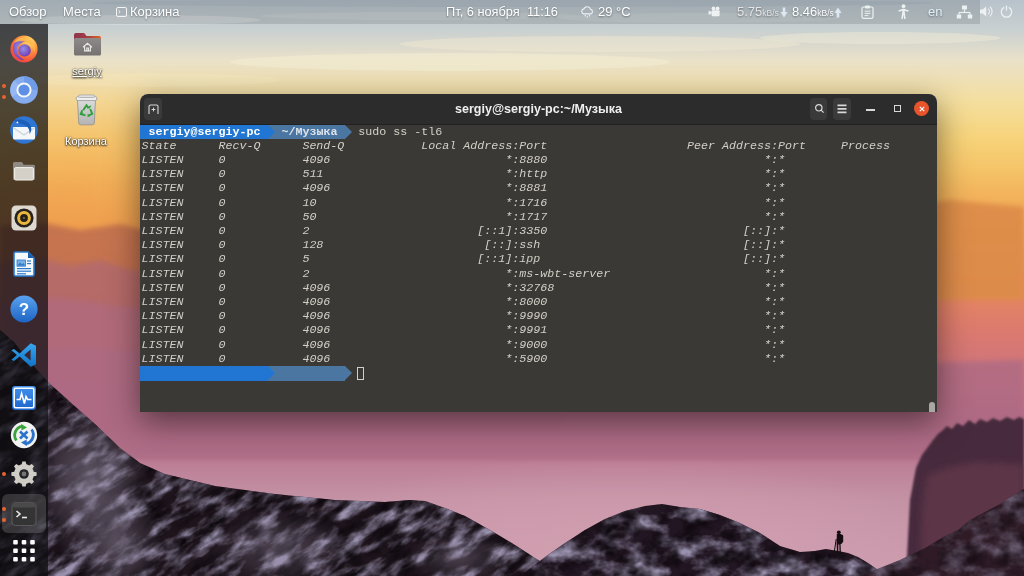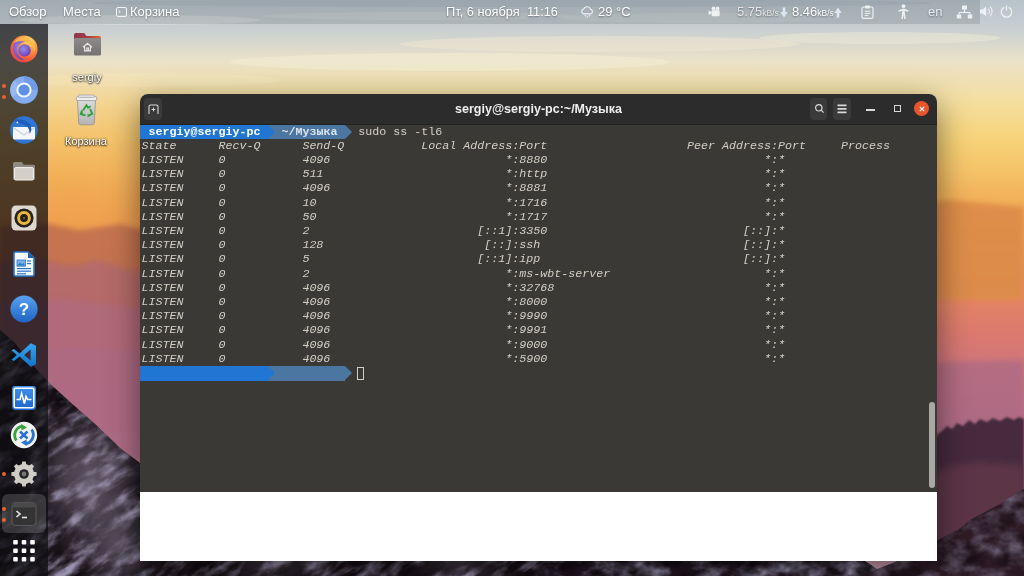--- a/index.html
+++ b/index.html
@@ -9,21 +9,21 @@
 #topbar{position:absolute;left:0;top:0;width:980px;height:24px;background:rgba(15,20,26,0.13);color:#fff;font-size:13px;text-shadow:0 1px 2px rgba(40,50,60,0.55);}
 #topbar .it{position:absolute;top:0;height:24px;line-height:24px;white-space:nowrap;}
 #topbar svg.it{height:auto;width:auto;}
 
 #dock{position:absolute;left:0;top:24px;width:48px;height:552px;background:rgba(14,14,16,0.72);}
 .dkic{position:absolute;left:8px;width:32px;height:32px;}
 .odot{position:absolute;left:2px;width:4px;height:4px;border-radius:50%;background:#e9642d;}
 
 .desk{position:absolute;text-align:center;color:#fff;font-size:11px;text-shadow:0 1px 2px rgba(0,0,0,0.9),0 0 2px rgba(0,0,0,0.8);}
 
-#win{position:absolute;left:140px;top:94px;width:797px;height:467px;border-radius:8px 8px 0 0;box-shadow:0 10px 32px rgba(0,0,0,0.5);overflow:hidden;background:#ffffff;}
+#win{position:absolute;left:140px;top:94px;width:797px;height:318px;border-radius:8px 8px 0 0;box-shadow:0 10px 32px rgba(0,0,0,0.5);overflow:hidden;background:#ffffff;}
 #tbar{position:absolute;left:0;top:0;width:797px;height:31px;background:#2c2c2c;border-bottom:1px solid #212121;}
 #tbar .btn{position:absolute;top:4px;width:18px;height:22px;background:#3a3a3a;border-radius:4px;}
 #title{position:absolute;left:0;right:0;top:0;height:31px;line-height:31px;text-align:center;color:#efefef;font-size:12.5px;font-weight:bold;}
 #term{position:absolute;left:0;top:31px;width:797px;height:367px;background:#3b3935;}
 #term pre{position:absolute;left:1.5px;top:13.8px;margin:0;font-family:"Liberation Mono",monospace;font-size:11.67px;line-height:14.2px;color:#d3cfc7;font-style:italic;}
 .pline{position:absolute;left:0;height:14.2px;font-family:"Liberation Mono",monospace;font-size:11.67px;line-height:14.2px;white-space:pre;}
 .seg{position:absolute;height:14.2px;}
 .tri{position:absolute;width:0;height:0;border-top:7.1px solid transparent;border-bottom:7.1px solid transparent;}
 #scrl{position:absolute;right:2px;top:308px;width:6px;height:86px;border-radius:3px;background:#aaa8a4;}
 #cursor{position:absolute;left:217px;width:7px;height:13px;border:1px solid #d3cfc7;}
@@ -159,21 +159,21 @@
           </linearGradient>
 <linearGradient id="fbody" x1="0" y1="0" x2="0" y2="1">
             <stop offset="0" stop-color="#8e8a89"></stop>
             <stop offset="1" stop-color="#757170"></stop>
           </linearGradient>
         </defs>
 <path d="M2,6 Q2,4 4,4 L11,4 Q12.6,4 13.4,5.4 L14.4,7 L27,7 Q29,7 29,9 L29,11 L2,11 Z" fill="url(#ftab)"></path>
 <rect x="2" y="9" width="27" height="17.5" rx="1.6" fill="url(#fbody)"></rect>
 <path d="M11,18.2 L15.5,14.2 L20,18.2 M12.6,17 L12.6,21.8 L18.4,21.8 L18.4,17 M14.8,21.8 L14.8,19 L16.4,19 L16.4,21.8" fill="none" stroke="#e9e7e6" stroke-width="1.15"></path>
 </svg>
-<div style="margin-top:14px;">sergiy</div>
+<div style="margin-top:8px;text-decoration:underline;">sergiy</div>
 </div>
 <div class="desk" style="left:58px;top:94px;width:56px;">
 <svg width="25" height="32" viewBox="0 0 25 32" style="display:block;margin:0 auto;">
 <defs>
           <linearGradient id="tbody" x1="0" y1="0" x2="0" y2="1">
             <stop offset="0" stop-color="#dcdcdc"></stop>
             <stop offset="1" stop-color="#b4b4b4"></stop>
           </linearGradient>
         </defs>
 <path d="M3.5,6 L21.5,6 L20.3,29 Q20.2,30.8 18.4,30.8 L6.6,30.8 Q4.8,30.8 4.7,29 Z" fill="url(#tbody)" stroke="#8f8f8f" stroke-width="0.8"></path>

